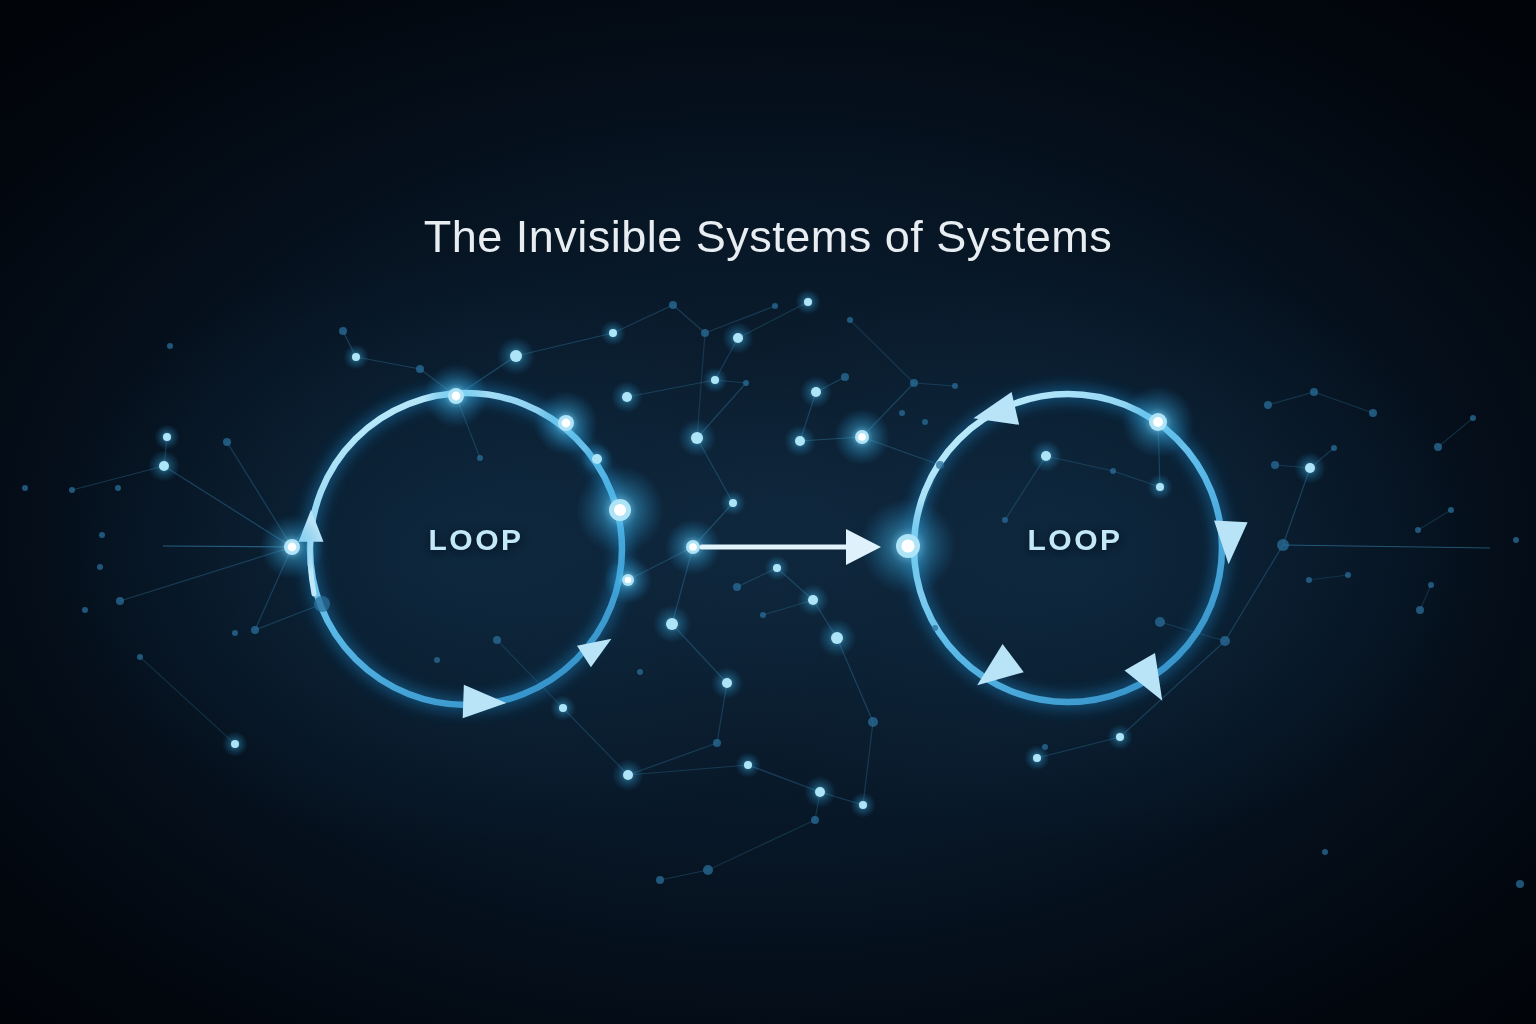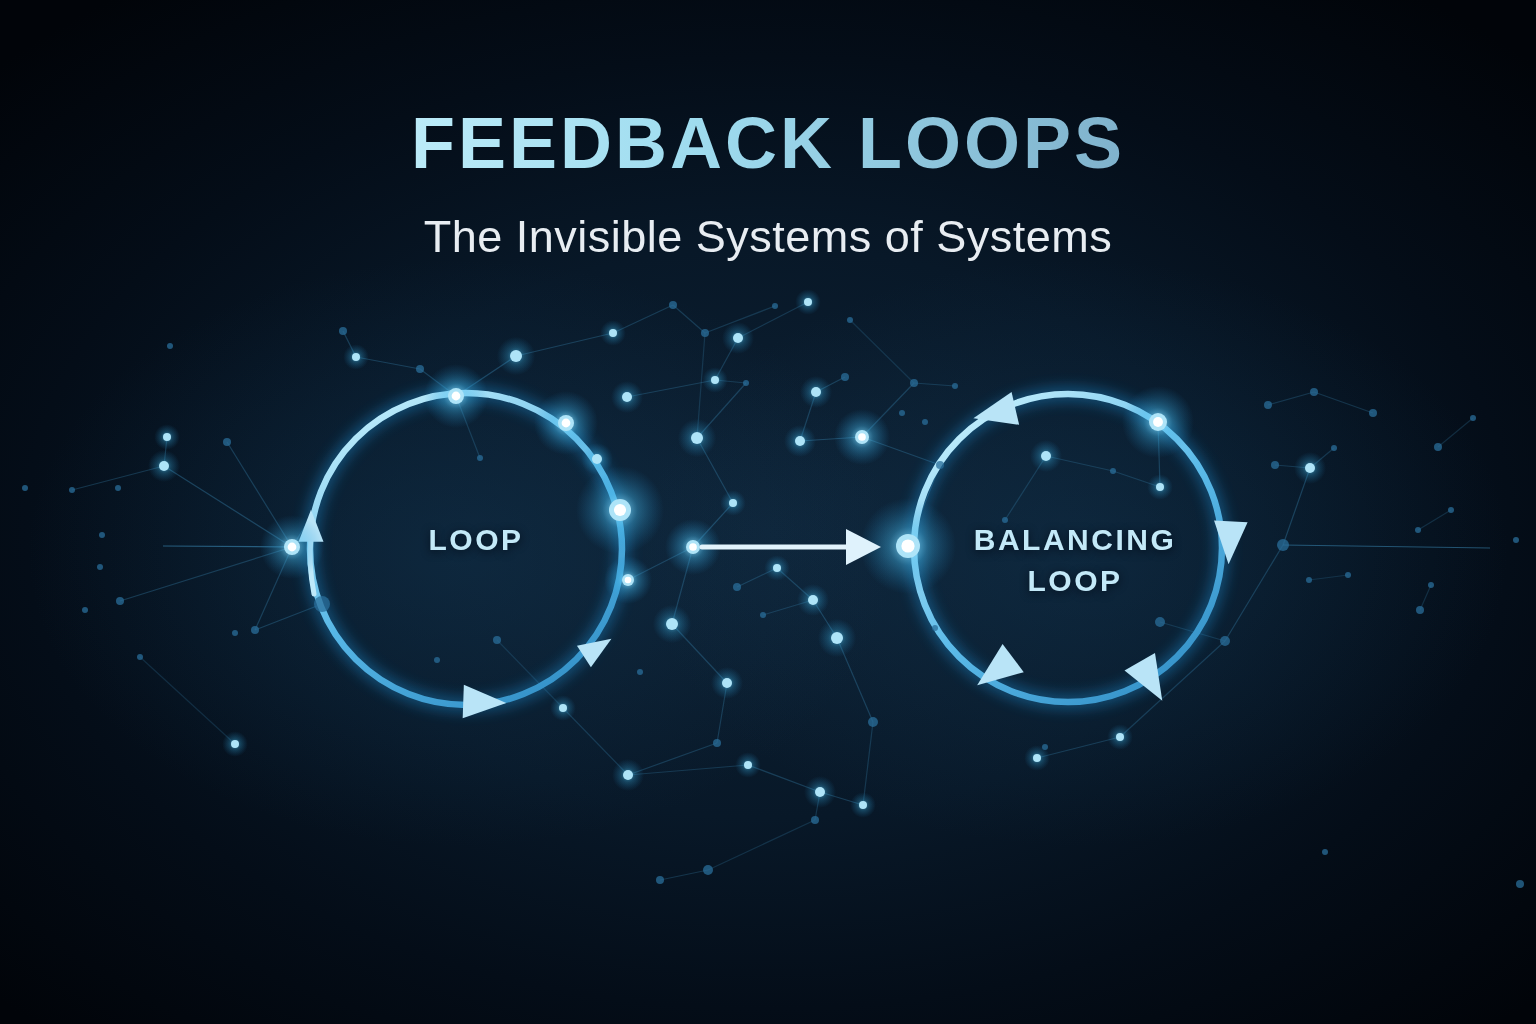--- a/index.html
+++ b/index.html
@@ -322,24 +322,22 @@
         <circle cx="1045" cy="747" r="3" fill="#2a6e99" opacity="0.75"></circle>
       </g>
 
     <g>
       <line class="conn-glow" x1="702" y1="547" x2="848" y2="547"></line>
       <line class="conn-shaft" x1="702" y1="547" x2="848" y2="547"></line>
       <path class="conn-head" d="M 881 547 L 846 529 L 846 565 Z"></path>
     </g>
   </svg>
 
-  <h1 class="title">FEEDBACK LOOPS</h1>
   <h2 class="subtitle">The Invisible Systems of Systems</h2>
 
   <div class="loop-label label-left">
     <span>LOOP</span>
   </div>
   <div class="loop-label label-right">
-    <span>BALANCING</span>
     <span>LOOP</span>
   </div>
 
 </div>
 
 </body></html>

